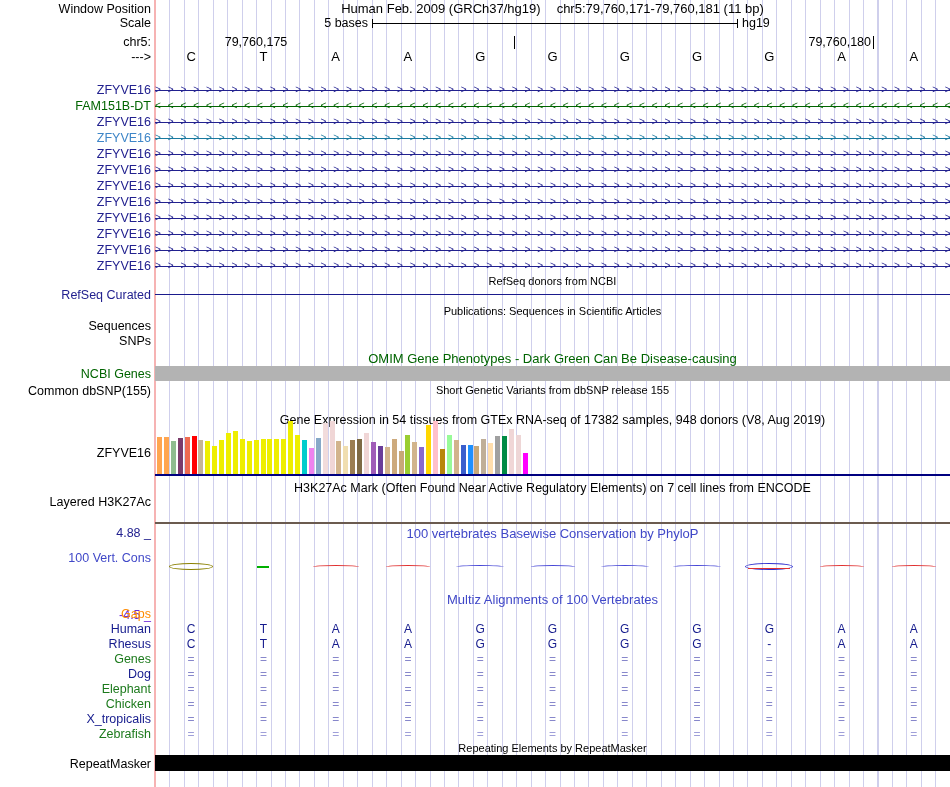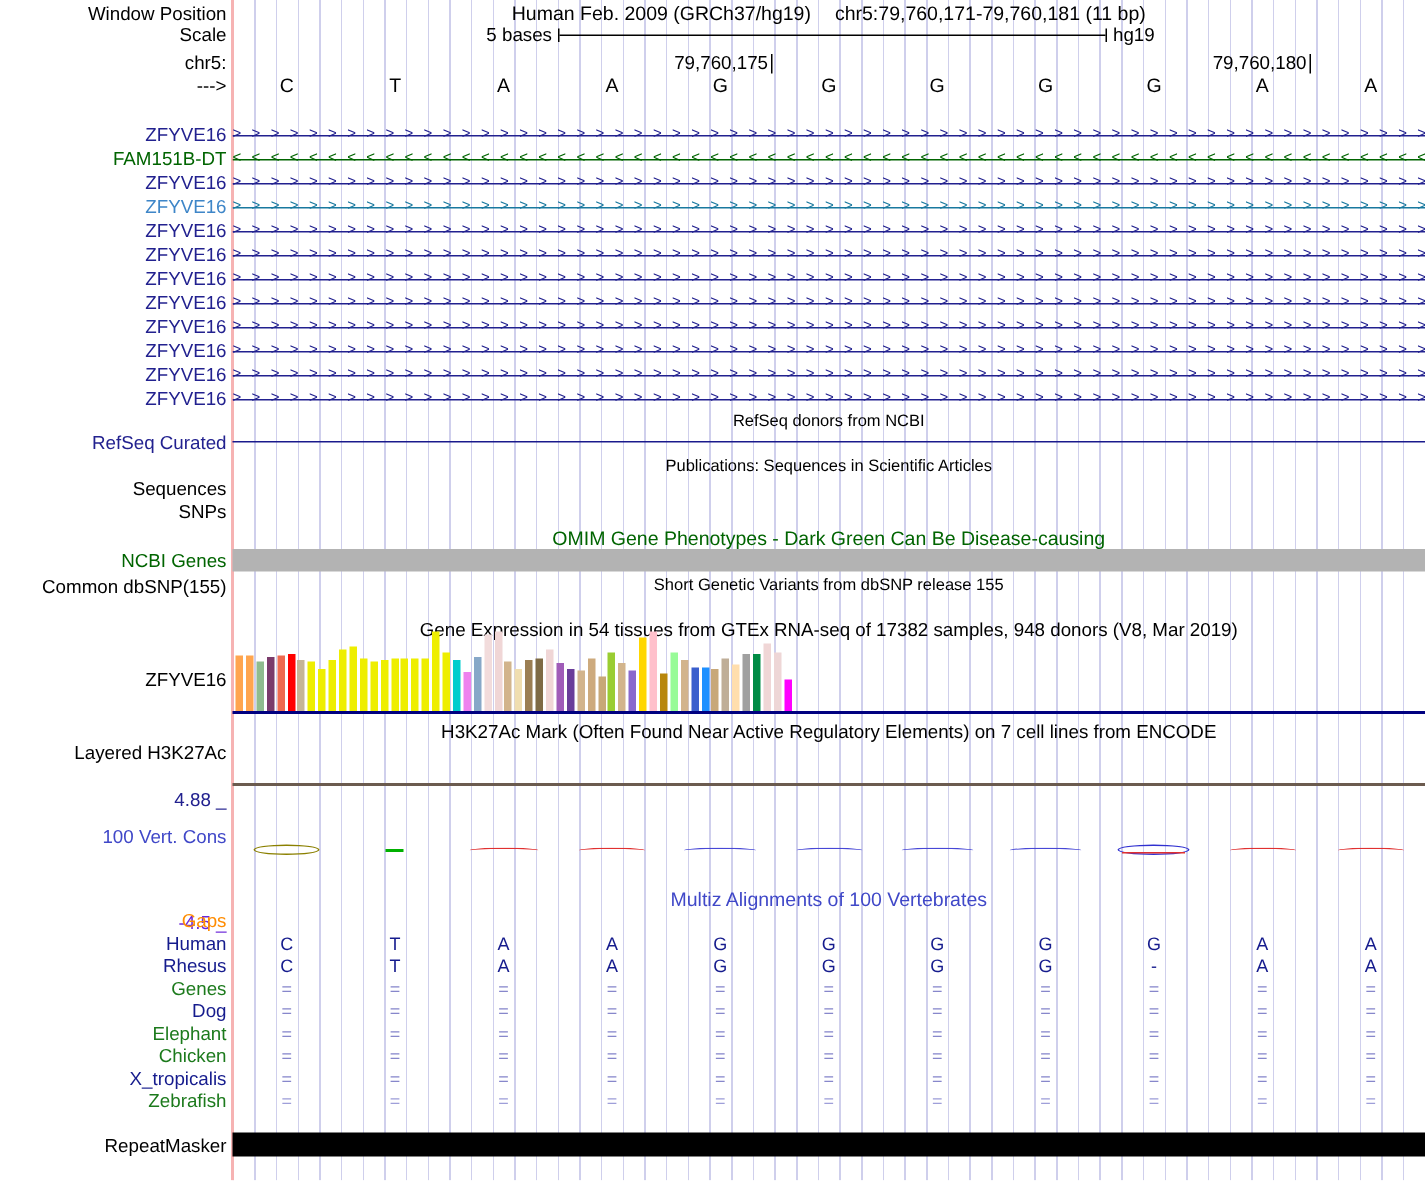--- a/index.html
+++ b/index.html
@@ -35,21 +35,21 @@
 
   <div class="lbl" style="top:16px">Scale</div>
   <div style="position:absolute;top:16px;left:0;width:368px;text-align:right;font-size:12.5px;line-height:14px">5 bases</div>
   <div class="scalebar" style="left:372px;width:364px">
       <i></i>
     </div>
   <div style="position:absolute;top:16px;left:742px;font-size:12.5px;line-height:14px">hg19</div>
 
   <div class="lbl" style="top:35px">chr5:</div>
   <div id="coord-ticks">
-      <div style="left: 0px; top: 35px; width: 512px; text-align: right; font-size: 12.5px; line-height: 14px; position: absolute;">79,760,175</div>
+      <div style="left: 0px; top: 35px; width: 512px; text-align: center; font-size: 12.5px; line-height: 14px; position: absolute;">79,760,175</div>
       <div style="left: 514px; top: 36px; width: 1px; height: 13px; background: rgb(0, 0, 0); position: absolute;"></div>
       <div style="left: 0px; top: 35px; width: 871px; text-align: right; font-size: 12.5px; line-height: 14px; position: absolute;">79,760,180</div>
       <div style="left: 873px; top: 36px; width: 1px; height: 13px; background: rgb(0, 0, 0); position: absolute;"></div>
     </div>
 
   <div class="lbl" style="top:50px">---&gt;</div>
   <div id="base-row">
       <div style="left: 191.136px; top: 50px; transform: translateX(-50%); font-size: 13px; line-height: 14px; position: absolute;">C</div>
       <div style="left: 263.409px; top: 50px; transform: translateX(-50%); font-size: 13px; line-height: 14px; position: absolute;">T</div>
       <div style="left: 335.682px; top: 50px; transform: translateX(-50%); font-size: 13px; line-height: 14px; position: absolute;">A</div>
@@ -136,21 +136,21 @@
   <div class="lbl" style="top:319px">Sequences</div>
   <div class="lbl" style="top:334px">SNPs</div>
 
   <div class="ctr md" style="top:352px;color:#006400">OMIM Gene Phenotypes - Dark Green Can Be Disease-causing</div>
   <div class="hline" style="left:155px;top:366px;width:795px;height:15px;background:#b3b3b3"></div>
   <div class="lbl" style="top:367px;color:#006400">NCBI Genes</div>
 
   <div class="ctr sm" style="top:384px">Short Genetic Variants from dbSNP release 155</div>
   <div class="lbl" style="top:384px">Common dbSNP(155)</div>
 
-  <div class="ctr lg" style="top:414px">Gene Expression in 54 tissues from GTEx RNA-seq of 17382 samples, 948 donors (V8, Mar 2019)</div>
+  <div class="ctr lg" style="top:414px">Gene Expression in 54 tissues from GTEx RNA-seq of 17382 samples, 948 donors (V8, Aug 2019)</div>
   <div class="lbl" style="top:446px">ZFYVE16</div>
   <div id="gtex-bars">
       <div style="left: 157px; top: 437px; width: 5px; height: 37px; background: rgb(255, 165, 79); position: absolute;"></div>
       <div style="left: 163.9px; top: 437px; width: 5px; height: 37px; background: rgb(255, 165, 79); position: absolute;"></div>
       <div style="left: 170.8px; top: 441px; width: 5px; height: 33px; background: rgb(143, 188, 143); position: absolute;"></div>
       <div style="left: 177.7px; top: 438px; width: 5px; height: 36px; background: rgb(122, 59, 107); position: absolute;"></div>
       <div style="left: 184.6px; top: 437px; width: 5px; height: 37px; background: rgb(238, 106, 80); position: absolute;"></div>
       <div style="left: 191.5px; top: 436px; width: 5px; height: 38px; background: rgb(255, 0, 0); position: absolute;"></div>
       <div style="left: 198.4px; top: 440px; width: 5px; height: 34px; background: rgb(197, 181, 150); position: absolute;"></div>
       <div style="left: 205.3px; top: 441px; width: 5px; height: 33px; background: rgb(238, 238, 0); position: absolute;"></div>
@@ -201,20 +201,21 @@
       <div style="left: 515.8px; top: 435px; width: 5px; height: 39px; background: rgb(238, 214, 214); position: absolute;"></div>
       <div style="left: 522.7px; top: 453px; width: 5px; height: 21px; background: rgb(255, 0, 255); position: absolute;"></div>
     </div>
   <div class="hline" style="left:155px;top:474px;width:795px;height:2px;background:#000080"></div>
 
   <div class="ctr lg" style="top:482px">H3K27Ac Mark (Often Found Near Active Regulatory Elements) on 7 cell lines from ENCODE</div>
   <div class="lbl" style="top:495px">Layered H3K27Ac</div>
   <div class="hline" style="left:155px;top:522px;width:795px;height:1.5px;background:#6b5b4f"></div>
 
   <div class="lbl" style="top:526px;color:#22218f">4.88 _</div>
+  <div class="ctr md" style="top:527px;color:#4048c8">100 vertebrates Basewise Conservation by PhyloP</div>
   <div class="lbl" style="top:551px;color:#4048c8">100 Vert. Cons</div>
   <div id="cons-marks">
       <div style="left: 191.136px; top: 563px; transform: translateX(-50%); width: 44px; height: 7px; border: 1.4px solid rgb(139, 128, 0); border-radius: 50%; box-sizing: border-box; position: absolute;"></div>
       <div style="left: 263.409px; top: 566px; transform: translateX(-50%); width: 12px; height: 2px; background: rgb(0, 176, 0); position: absolute;"></div>
       <div style="left: 335.682px; top: 565px; transform: translateX(-50%); width: 46px; height: 4px; border-top: 1.6px solid rgb(224, 48, 48); border-radius: 50%; box-sizing: border-box; position: absolute;"></div>
       <div style="left: 407.955px; top: 565px; transform: translateX(-50%); width: 44px; height: 4px; border-top: 1.6px solid rgb(224, 48, 48); border-radius: 50%; box-sizing: border-box; position: absolute;"></div>
       <div style="left: 480.227px; top: 565px; transform: translateX(-50%); width: 48px; height: 4px; border-top: 1.6px solid rgb(71, 71, 214); border-radius: 50%; box-sizing: border-box; position: absolute;"></div>
       <div style="left: 552.5px; top: 565px; transform: translateX(-50%); width: 44px; height: 4px; border-top: 1.6px solid rgb(71, 71, 214); border-radius: 50%; box-sizing: border-box; position: absolute;"></div>
       <div style="left: 624.773px; top: 565px; transform: translateX(-50%); width: 48px; height: 4px; border-top: 1.6px solid rgb(71, 71, 214); border-radius: 50%; box-sizing: border-box; position: absolute;"></div>
       <div style="left: 697.045px; top: 565px; transform: translateX(-50%); width: 48px; height: 4px; border-top: 1.6px solid rgb(71, 71, 214); border-radius: 50%; box-sizing: border-box; position: absolute;"></div>
@@ -319,15 +320,16 @@
       <div style="left: 407.955px; top: 727px; transform: translateX(-50%); font-size: 12px; line-height: 14px; color: rgb(159, 159, 217); position: absolute;">=</div>
       <div style="left: 480.227px; top: 727px; transform: translateX(-50%); font-size: 12px; line-height: 14px; color: rgb(159, 159, 217); position: absolute;">=</div>
       <div style="left: 552.5px; top: 727px; transform: translateX(-50%); font-size: 12px; line-height: 14px; color: rgb(159, 159, 217); position: absolute;">=</div>
       <div style="left: 624.773px; top: 727px; transform: translateX(-50%); font-size: 12px; line-height: 14px; color: rgb(159, 159, 217); position: absolute;">=</div>
       <div style="left: 697.045px; top: 727px; transform: translateX(-50%); font-size: 12px; line-height: 14px; color: rgb(159, 159, 217); position: absolute;">=</div>
       <div style="left: 769.318px; top: 727px; transform: translateX(-50%); font-size: 12px; line-height: 14px; color: rgb(159, 159, 217); position: absolute;">=</div>
       <div style="left: 841.591px; top: 727px; transform: translateX(-50%); font-size: 12px; line-height: 14px; color: rgb(159, 159, 217); position: absolute;">=</div>
       <div style="left: 913.864px; top: 727px; transform: translateX(-50%); font-size: 12px; line-height: 14px; color: rgb(159, 159, 217); position: absolute;">=</div>
     </div>
 
+  <div class="ctr sm" style="top:742px">Repeating Elements by RepeatMasker</div>
   <div class="hline" style="left:155px;top:755px;width:795px;height:16px;background:#000"></div>
   <div class="lbl" style="top:757px">RepeatMasker</div>
 </div>
 
 </body></html>

